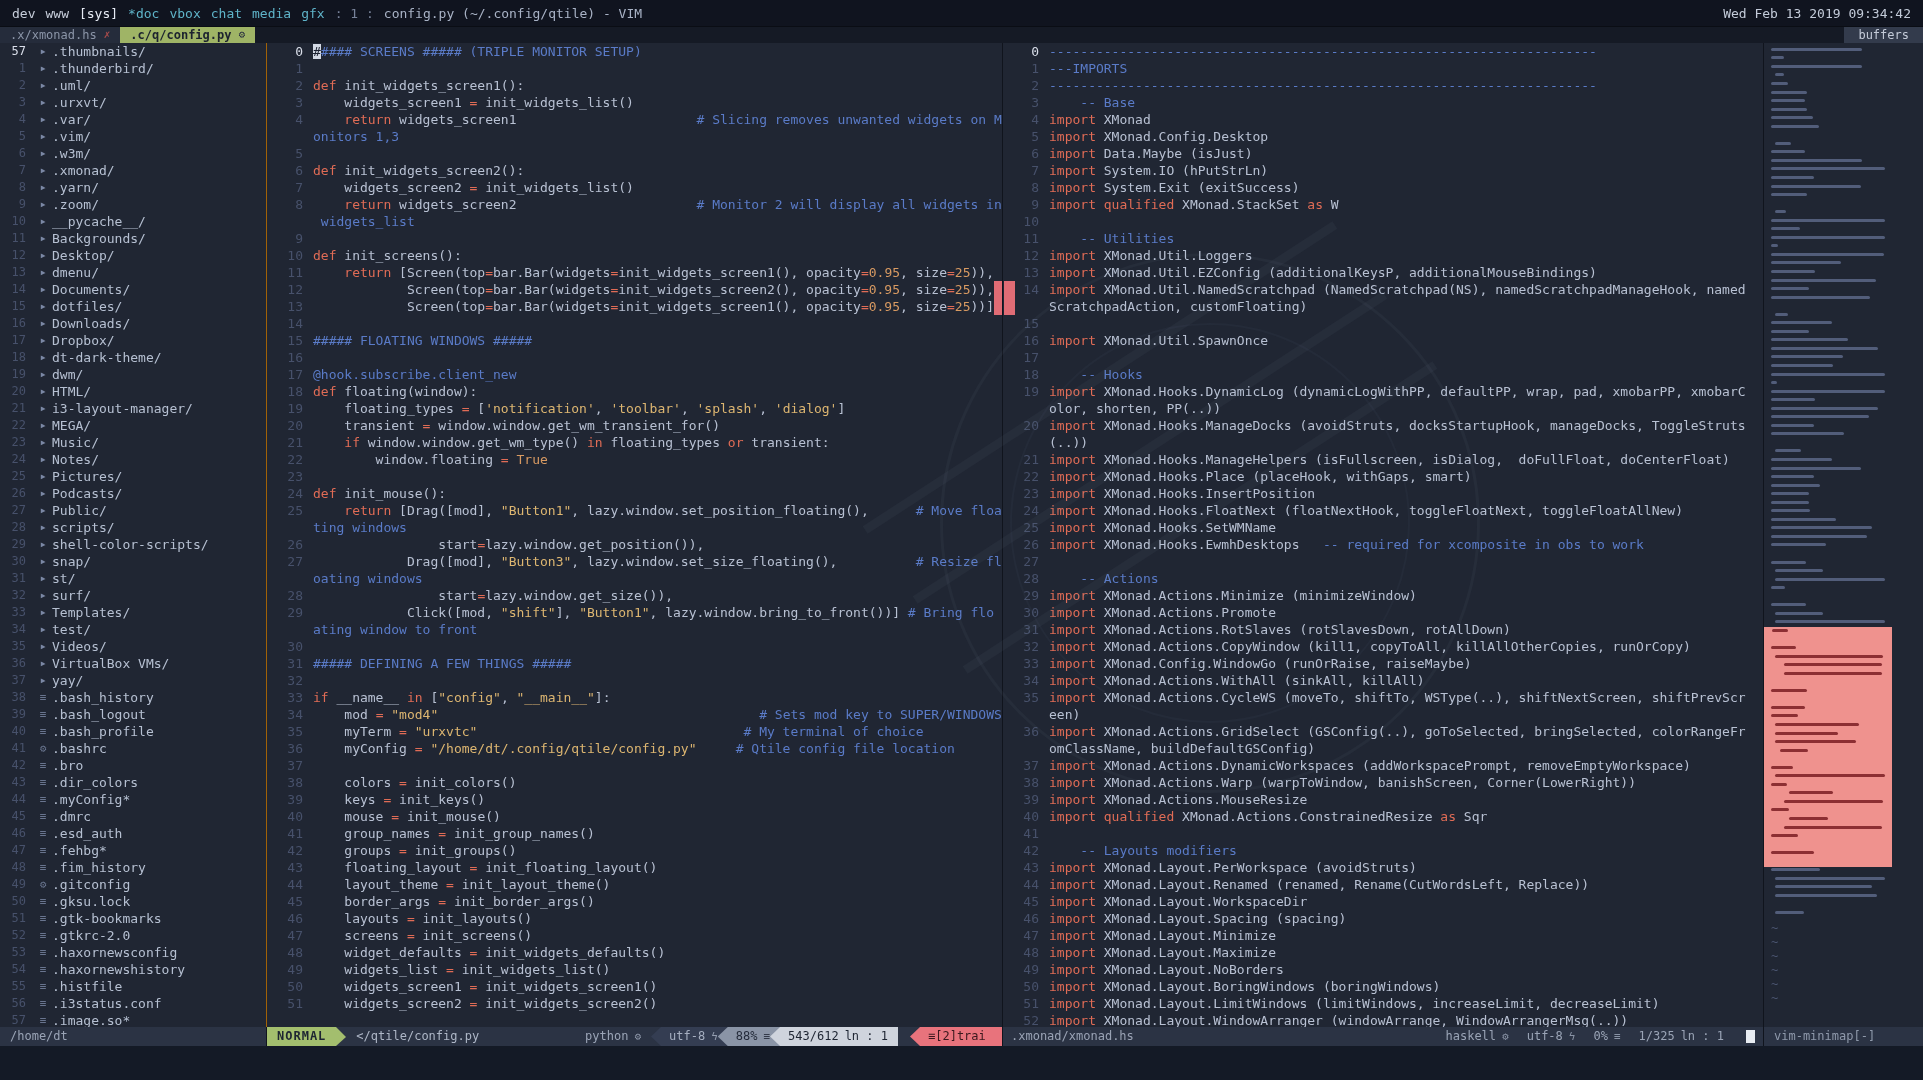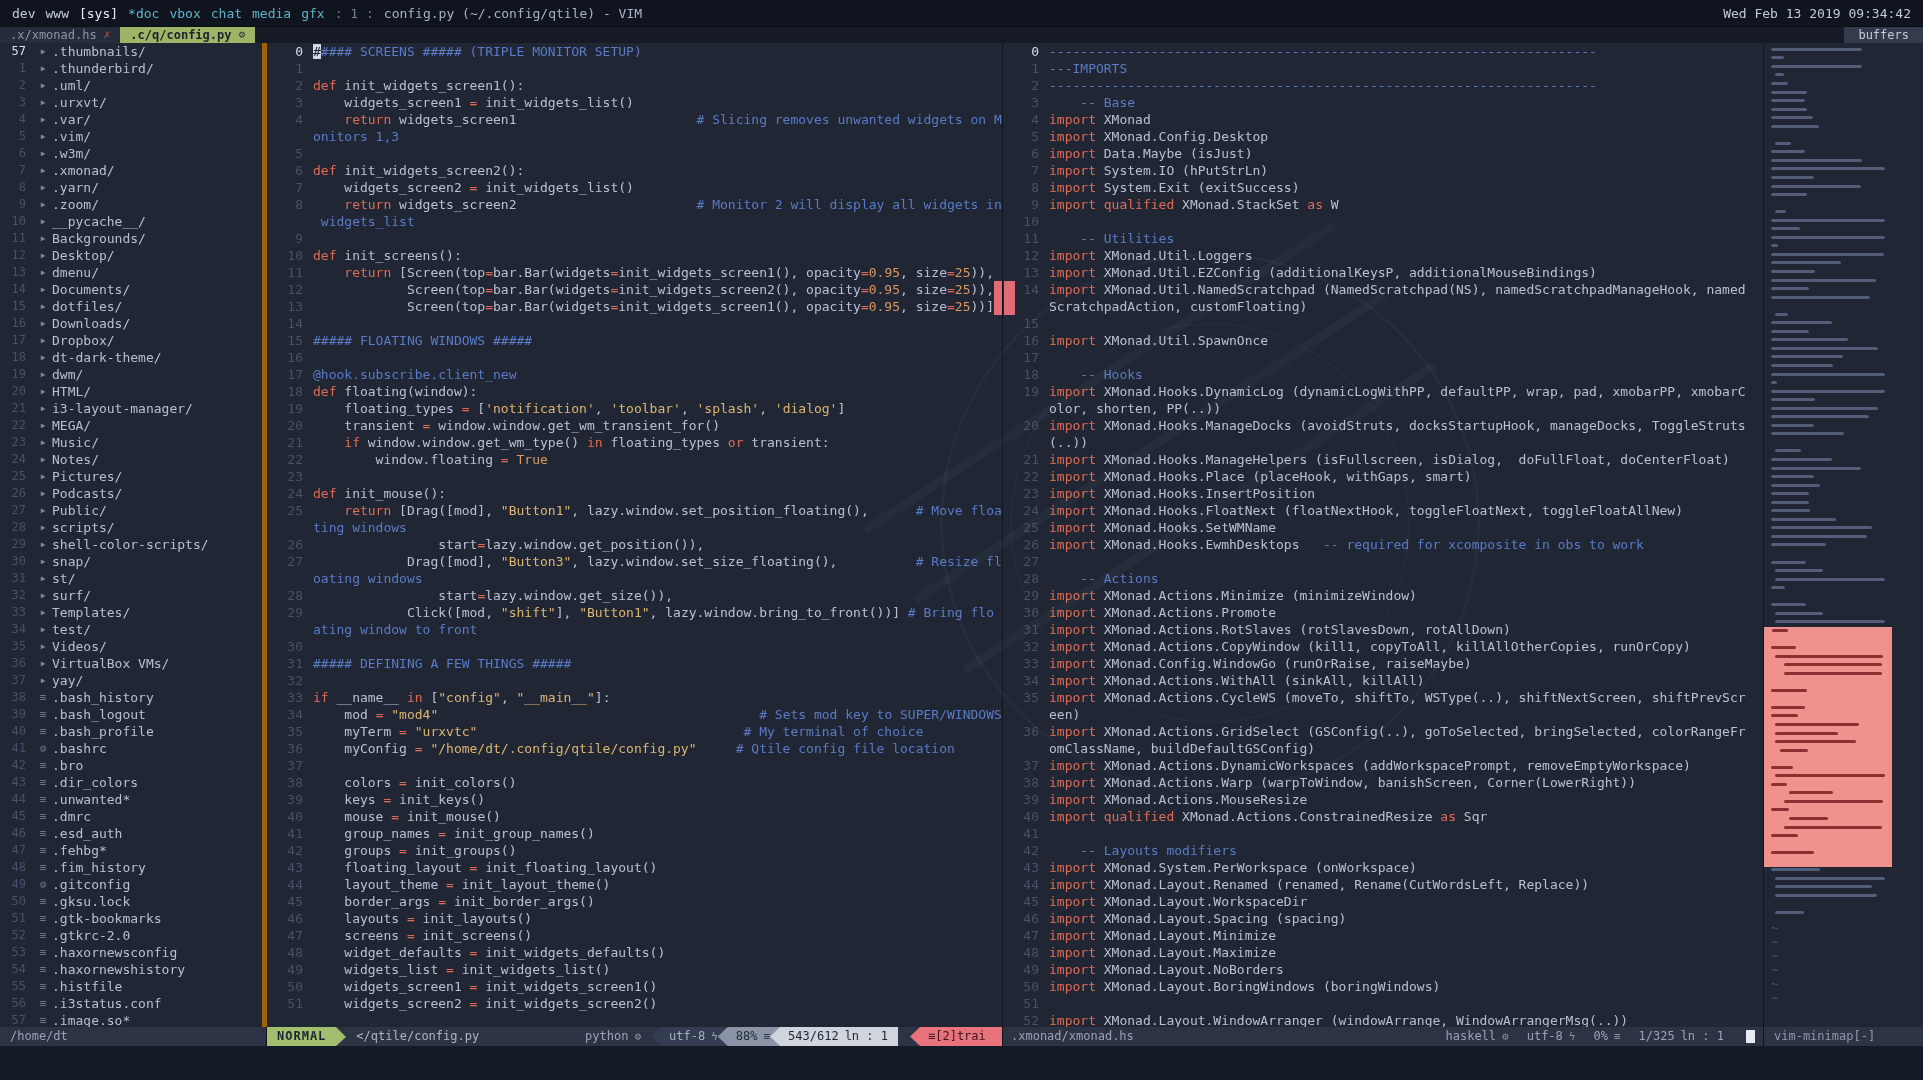--- a/index.html
+++ b/index.html
@@ -19,21 +19,21 @@
   .tabline{position:absolute;left:0;top:27px;width:100%;height:16px;background:#151a25;display:flex;font-size:12px;line-height:16px}
   .tab{padding:0 10px;display:flex;gap:7px;align-items:center;color:#8b95a8;background:#252c3b;height:16px}
   .tab.active{background:#9fb466;color:#1c222e;font-weight:bold}
   .tab-icon-close{color:#a84b4b;font-size:11px}
   .tab-icon-gear{color:#2a3140;font-size:11px}
   .tabline-right{margin-left:auto;background:#333b4c;color:#c4cbd8;padding:0 14px;height:16px}
 
   
   .main{position:absolute;left:0;top:43px;width:1923px;height:984px;display:flex}
   .pane{position:relative;height:100%;overflow:hidden;background:#202633}
-  .tree-pane{width:267px;border-right:5px solid #a16207}
+  .tree-pane{width:267px;border-right:1px solid #a16207}
   .mid-pane{width:736px;border-right:1px solid #10141d}
   .right-pane{width:761px;border-right:1px solid #10141d}
   .minimap-pane{width:159px;position:relative}
 
   .row{display:flex;height:17px;line-height:17px;font-size:13px;white-space:pre}
   .num{flex:none;width:46px;text-align:right;padding-right:10px;color:#47516b}
   .num.cur{color:#d9dee9}
   .code{flex:none;white-space:pre}
   .sg-p{color:#b8c1d3}.sg-c{color:#5a7bc8}.sg-k{color:#e06c56}.sg-s{color:#ddb671}.sg-n{color:#d89a62}
   .sg-cur{background:#d3d9e4;color:#1b2130}
@@ -165,21 +165,21 @@
         <div class="trow"><span class="tnum">34</span><span class="ticon dirarrow">▸</span><span class="tlabel">test/</span></div>
         <div class="trow"><span class="tnum">35</span><span class="ticon dirarrow">▸</span><span class="tlabel">Videos/</span></div>
         <div class="trow"><span class="tnum">36</span><span class="ticon dirarrow">▸</span><span class="tlabel">VirtualBox VMs/</span></div>
         <div class="trow"><span class="tnum">37</span><span class="ticon dirarrow">▸</span><span class="tlabel">yay/</span></div>
         <div class="trow"><span class="tnum">38</span><span class="ticon">≡</span><span class="tlabel">.bash_history</span></div>
         <div class="trow"><span class="tnum">39</span><span class="ticon">≡</span><span class="tlabel">.bash_logout</span></div>
         <div class="trow"><span class="tnum">40</span><span class="ticon">≡</span><span class="tlabel">.bash_profile</span></div>
         <div class="trow"><span class="tnum">41</span><span class="ticon">⚙</span><span class="tlabel">.bashrc</span></div>
         <div class="trow"><span class="tnum">42</span><span class="ticon">≡</span><span class="tlabel">.bro</span></div>
         <div class="trow"><span class="tnum">43</span><span class="ticon">≡</span><span class="tlabel">.dir_colors</span></div>
-        <div class="trow"><span class="tnum">44</span><span class="ticon">≡</span><span class="tlabel">.unwanted*</span></div>
+        <div class="trow"><span class="tnum">44</span><span class="ticon">≡</span><span class="tlabel">.myConfig*</span></div>
         <div class="trow"><span class="tnum">45</span><span class="ticon">≡</span><span class="tlabel">.dmrc</span></div>
         <div class="trow"><span class="tnum">46</span><span class="ticon">≡</span><span class="tlabel">.esd_auth</span></div>
         <div class="trow"><span class="tnum">47</span><span class="ticon">≡</span><span class="tlabel">.fehbg*</span></div>
         <div class="trow"><span class="tnum">48</span><span class="ticon">≡</span><span class="tlabel">.fim_history</span></div>
         <div class="trow"><span class="tnum">49</span><span class="ticon">⚙</span><span class="tlabel">.gitconfig</span></div>
         <div class="trow"><span class="tnum">50</span><span class="ticon">≡</span><span class="tlabel">.gksu.lock</span></div>
         <div class="trow"><span class="tnum">51</span><span class="ticon">≡</span><span class="tlabel">.gtk-bookmarks</span></div>
         <div class="trow"><span class="tnum">52</span><span class="ticon">≡</span><span class="tlabel">.gtkrc-2.0</span></div>
         <div class="trow"><span class="tnum">53</span><span class="ticon">≡</span><span class="tlabel">.haxornewsconfig</span></div>
         <div class="trow"><span class="tnum">54</span><span class="ticon">≡</span><span class="tlabel">.haxornewshistory</span></div>
@@ -290,29 +290,29 @@
         <div class="row"><span class="num">35</span><span class="code"><span class="sg-k">import</span><span class="sg-p"> XMonad.Actions.CycleWS (moveTo, shiftTo, WSType(..), shiftNextScreen, shiftPrevScr</span></span></div>
         <div class="row"><span class="num"></span><span class="code"><span class="sg-p">een)</span></span></div>
         <div class="row"><span class="num">36</span><span class="code"><span class="sg-k">import</span><span class="sg-p"> XMonad.Actions.GridSelect (GSConfig(..), goToSelected, bringSelected, colorRangeFr</span></span></div>
         <div class="row"><span class="num"></span><span class="code"><span class="sg-p">omClassName, buildDefaultGSConfig)</span></span></div>
         <div class="row"><span class="num">37</span><span class="code"><span class="sg-k">import</span><span class="sg-p"> XMonad.Actions.DynamicWorkspaces (addWorkspacePrompt, removeEmptyWorkspace)</span></span></div>
         <div class="row"><span class="num">38</span><span class="code"><span class="sg-k">import</span><span class="sg-p"> XMonad.Actions.Warp (warpToWindow, banishScreen, Corner(LowerRight))</span></span></div>
         <div class="row"><span class="num">39</span><span class="code"><span class="sg-k">import</span><span class="sg-p"> XMonad.Actions.MouseResize</span></span></div>
         <div class="row"><span class="num">40</span><span class="code"><span class="sg-k">import</span><span class="sg-p"> </span><span class="sg-k">qualified</span><span class="sg-p"> XMonad.Actions.ConstrainedResize </span><span class="sg-k">as</span><span class="sg-p"> Sqr</span></span></div>
         <div class="row"><span class="num">41</span><span class="code"></span></div>
         <div class="row"><span class="num">42</span><span class="code"><span class="sg-c">    -- Layouts modifiers</span></span></div>
-        <div class="row"><span class="num">43</span><span class="code"><span class="sg-k">import</span><span class="sg-p"> XMonad.System.PerWorkspace (onWorkspace)</span></span></div>
+        <div class="row"><span class="num">43</span><span class="code"><span class="sg-k">import</span><span class="sg-p"> XMonad.Layout.PerWorkspace (avoidStruts)</span></span></div>
         <div class="row"><span class="num">44</span><span class="code"><span class="sg-k">import</span><span class="sg-p"> XMonad.Layout.Renamed (renamed, Rename(CutWordsLeft, Replace))</span></span></div>
         <div class="row"><span class="num">45</span><span class="code"><span class="sg-k">import</span><span class="sg-p"> XMonad.Layout.WorkspaceDir</span></span></div>
         <div class="row"><span class="num">46</span><span class="code"><span class="sg-k">import</span><span class="sg-p"> XMonad.Layout.Spacing (spacing)</span></span></div>
         <div class="row"><span class="num">47</span><span class="code"><span class="sg-k">import</span><span class="sg-p"> XMonad.Layout.Minimize</span></span></div>
         <div class="row"><span class="num">48</span><span class="code"><span class="sg-k">import</span><span class="sg-p"> XMonad.Layout.Maximize</span></span></div>
         <div class="row"><span class="num">49</span><span class="code"><span class="sg-k">import</span><span class="sg-p"> XMonad.Layout.NoBorders</span></span></div>
         <div class="row"><span class="num">50</span><span class="code"><span class="sg-k">import</span><span class="sg-p"> XMonad.Layout.BoringWindows (boringWindows)</span></span></div>
-        <div class="row"><span class="num">51</span></div>
+        <div class="row"><span class="num">51</span><span class="code"><span class="sg-k">import</span><span class="sg-p"> XMonad.Layout.LimitWindows (limitWindows, increaseLimit, decreaseLimit)</span></span></div>
         <div class="row"><span class="num">52</span><span class="code"><span class="sg-k">import</span><span class="sg-p"> XMonad.Layout.WindowArranger (windowArrange, WindowArrangerMsg(..))</span></span></div>
       </div>
 
     <div class="pane minimap-pane">
       <div class="mm-wrap">
         <div class="mm-view" style="top: 584.307px; height: 239.827px;"></div>
         <div class="mm-lines">
             <div class="mm-row" style="height: 8.55px;">
               <span class="mm-dash" style="margin-left: 7px; width: 91px;"></span>
             </div>

